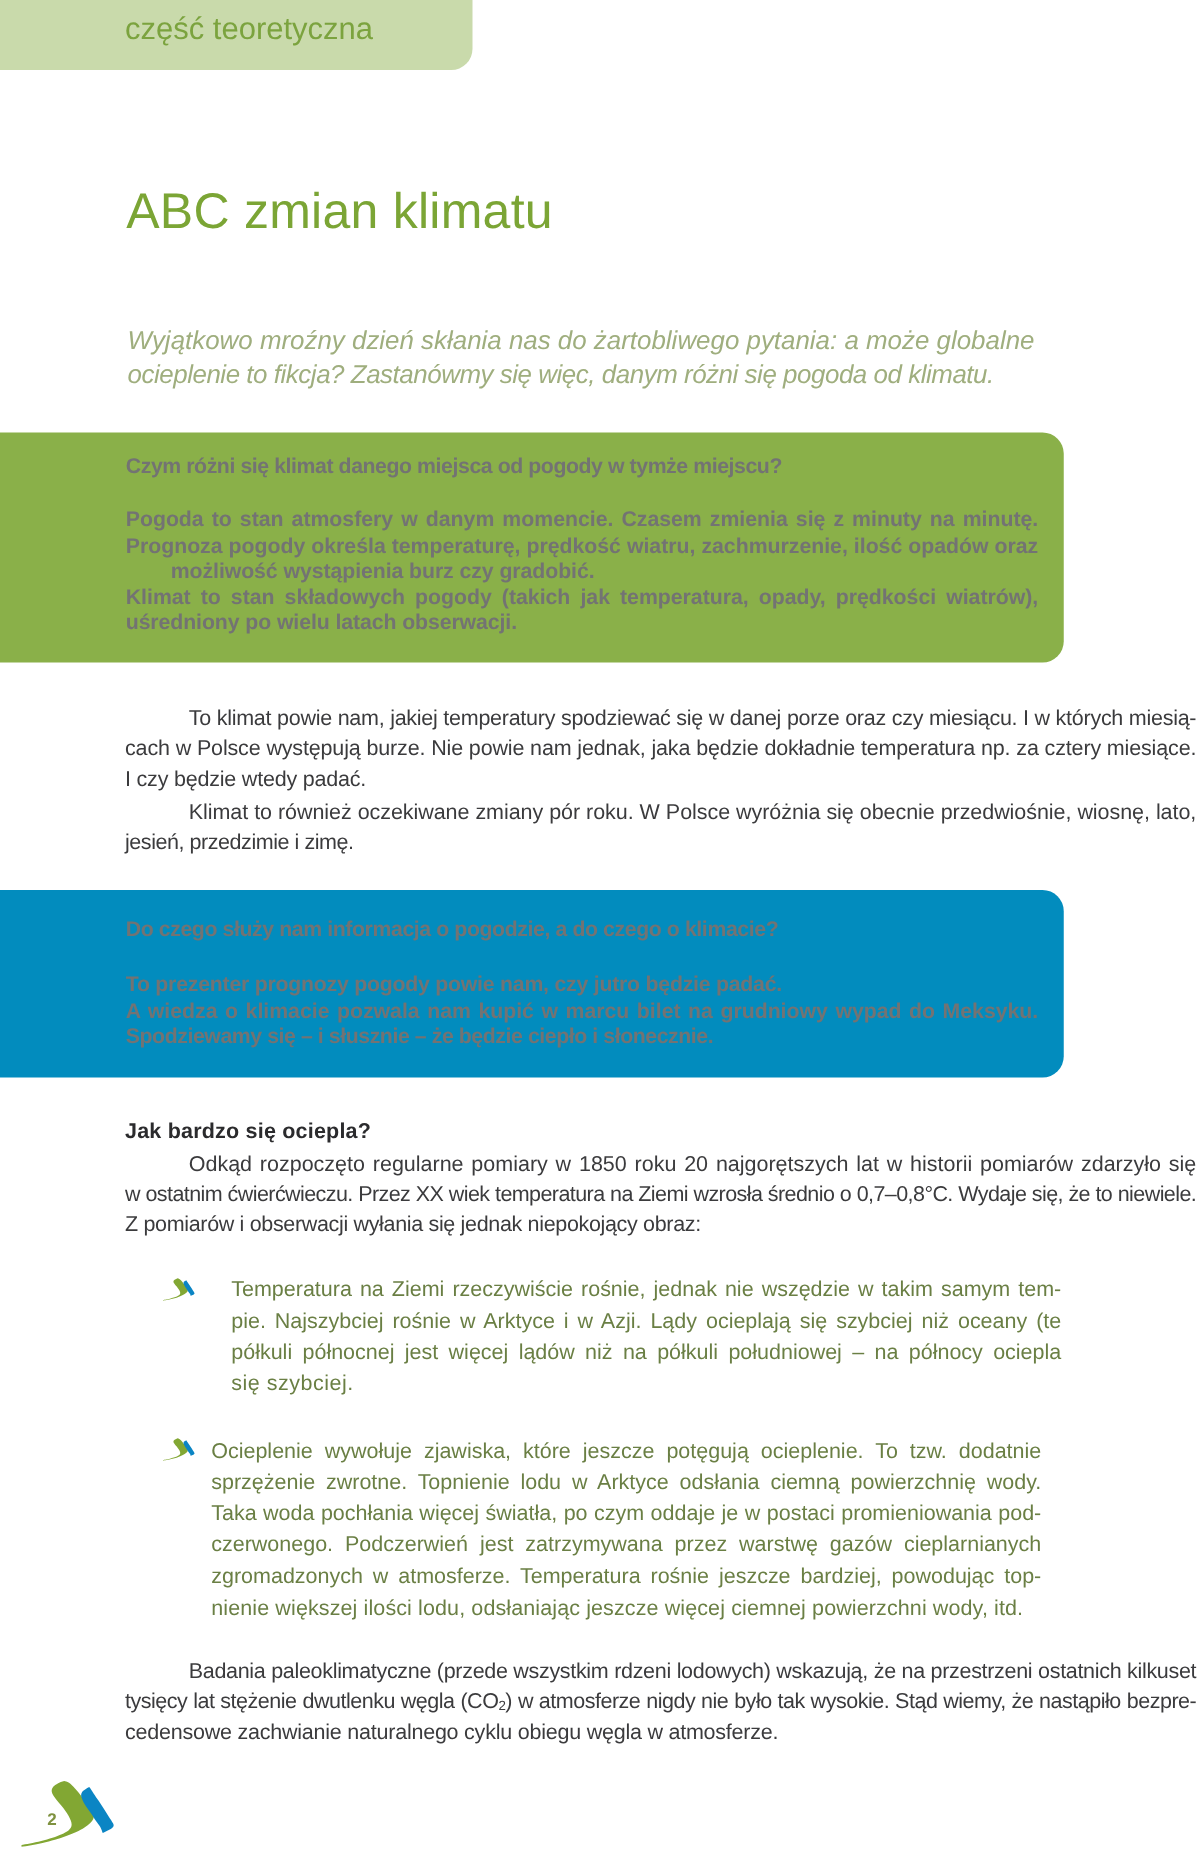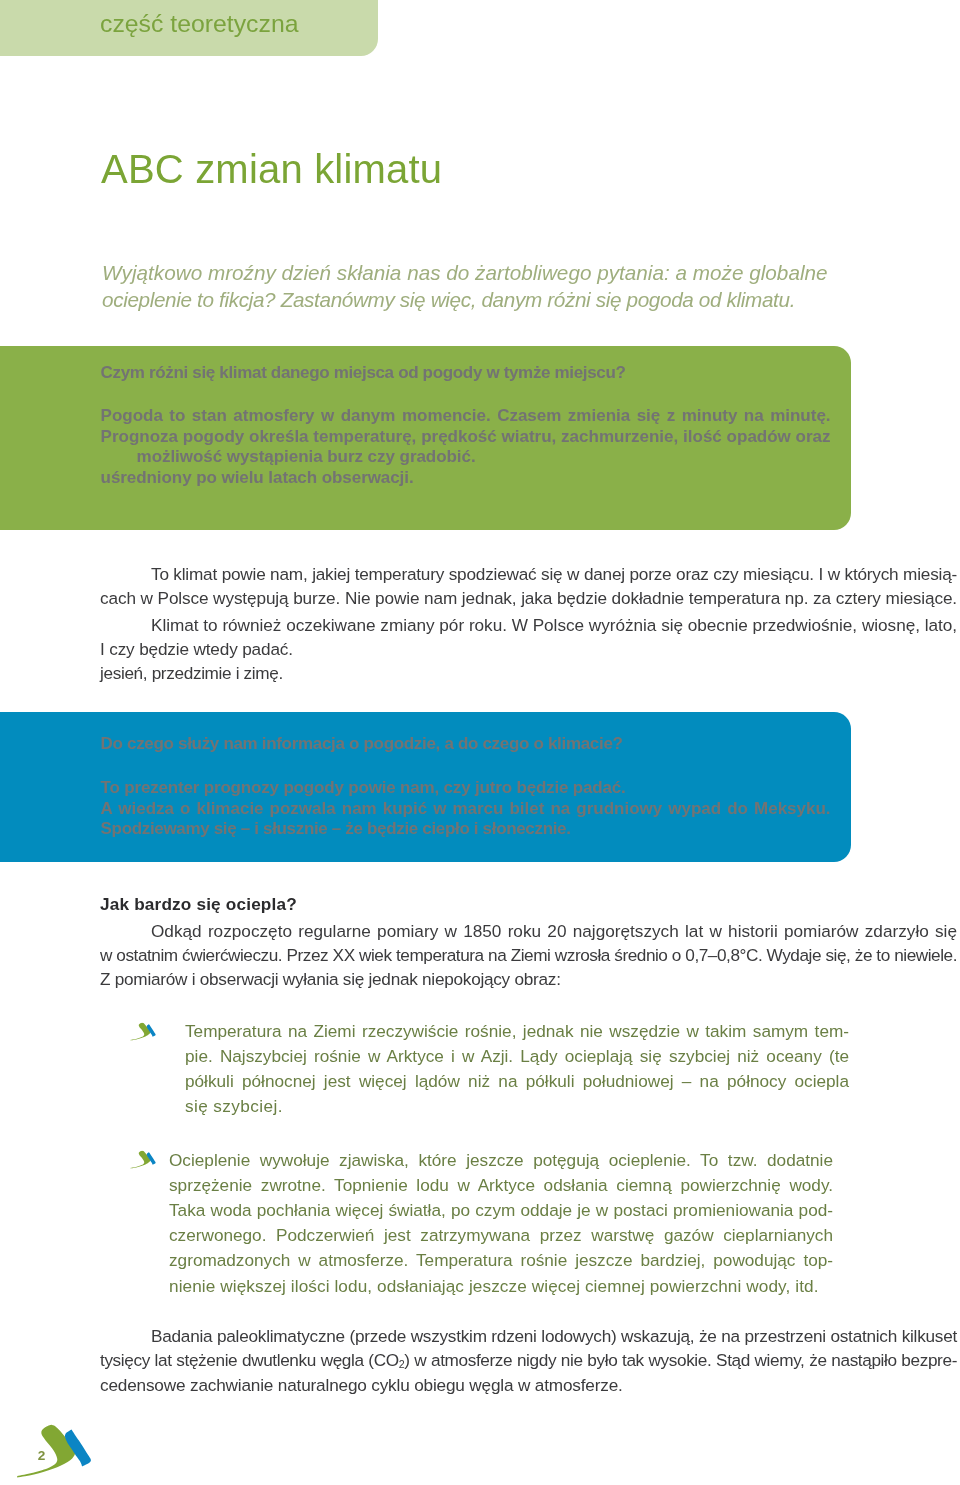--- a/index.html
+++ b/index.html
@@ -81,28 +81,29 @@
     </div>
 
   <div class="greenbox"></div>
   <div class="cal" style="left:100.6px;top:362.6px;width:730px;">
       <div class="ln gq-0">Czym różni się klimat danego miejsca od pogody w tymże miejscu?</div>
     </div>
   <div class="cal" style="left:100.6px;top:406px;width:730px;">
       <div class="ln gb-0 j">Pogoda to stan atmosfery w danym momencie. Czasem zmienia się z minuty na minutę.</div>
       <div class="ln gb-1 j">Prognoza pogody określa temperaturę, prędkość wiatru, zachmurzenie, ilość opadów oraz</div>
       <div class="ln gb-2">możliwość wystąpienia burz czy gradobić.</div>
+      <div class="ln gb-3 j">Klimat to stan składowych pogody (takich jak temperatura, opady, prędkości wiatrów),</div>
       <div class="ln gb-4">uśredniony po wielu latach obserwacji.</div>
     </div>
 
   <div class="bodytxt" style="left:100px;top:562px;width:857px;">
       <div class="ln p1-0 j" style="text-indent: 51px;">To klimat powie nam, jakiej temperatury spodziewać się w danej porze oraz czy miesiącu. I w których miesią-</div>
       <div class="ln p1-1 j">cach w Polsce występują burze. Nie powie nam jednak, jaka będzie dokładnie temperatura np. za cztery miesiące.</div>
+      <div class="ln p1-2">I czy będzie wtedy padać.</div>
       <div class="ln p1-3 j gap" style="text-indent: 51px;">Klimat to również oczekiwane zmiany pór roku. W Polsce wyróżnia się obecnie przedwiośnie, wiosnę, lato,</div>
-      <div class="ln p1-2">I czy będzie wtedy padać.</div>
       <div class="ln p1-4">jesień, przedzimie i zimę.</div>
     </div>
 
   <div class="bluebox"></div>
   <div class="cal" style="left:100.6px;top:733.5px;width:730px;">
       <div class="ln bq-0">Do czego służy nam informacja o pogodzie, a do czego o klimacie?</div>
     </div>
   <div class="cal" style="left:100.6px;top:778.2px;width:730px;">
       <div class="ln bb-0">To prezenter prognozy pogody powie nam, czy jutro będzie padać.</div>
       <div class="ln bb-1 j">A wiedza o klimacie pozwala nam kupić w marcu bilet na grudniowy wypad do Meksyku.</div>

